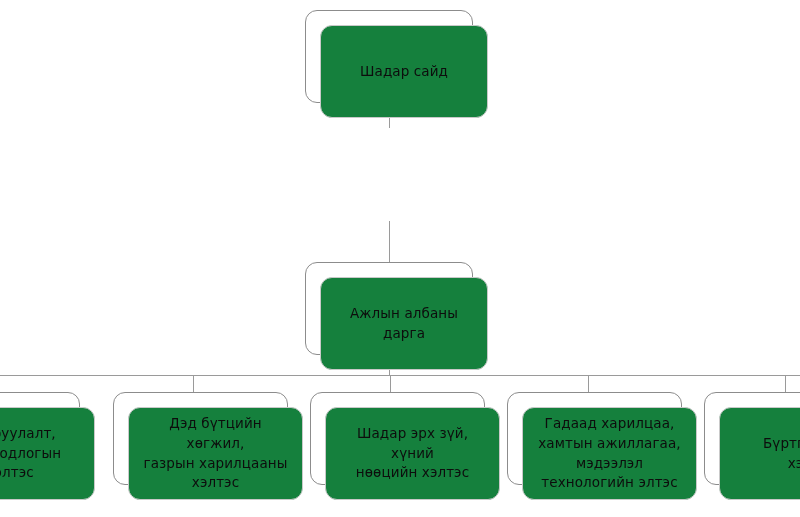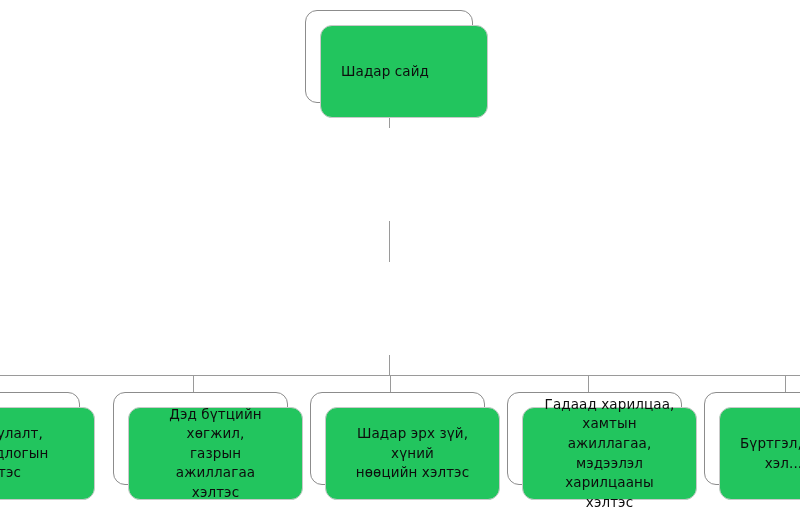--- a/index.html
+++ b/index.html
@@ -42,24 +42,25 @@
   }
   .node .front {
     position: absolute;
     left: 15px;
     top: 15px;
     width: 100%;
     height: 100%;
     box-sizing: border-box;
     border: 1px solid #c9c9c9;
     border-radius: 12px;
-    background: #22c55e;
+    background: #15803d;
     display: flex;
     align-items: center;
-    padding: 4px 20px;
+    justify-content: center;
+    padding: 4px 12px;
   }
   .node .label {
     color: #0d0d0d;
     font-size: 13.5px;
     line-height: 1.45;
     text-align: center;
     white-space: pre-line;
     letter-spacing: 0.1px;
   }
 </style>
@@ -82,54 +83,60 @@
   <div class="conn v" style="left:785px; top:375px; height:17px;"></div>
 
   <div class="node" style="left:305px; top:10px; width:168px; height:93px;">
     <div class="back"></div>
     <div class="front">
       <span class="label">Шадар сайд</span>
     </div>
   </div>
 
 
+  <div class="node" style="left:305px; top:262px; width:168px; height:93px;">
+    <div class="back"></div>
+    <div class="front">
+      <span class="label">Ажлын албаны дарга</span>
+    </div>
+  </div>
 
   <div class="node" style="left:-95px; top:392px; width:175px; height:93px;">
     <div class="back"></div>
     <div class="front">
       <span class="label">...э оруулалт,
 ...ын бодлогын
 ...элтэс</span>
     </div>
   </div>
 
   <div class="node" style="left:113px; top:392px; width:175px; height:93px;">
     <div class="back"></div>
     <div class="front">
       <span class="label">Дэд бүтцийн хөгжил,
-газрын ажиллагаа
+газрын харилцааны
 хэлтэс</span>
     </div>
   </div>
 
   <div class="node" style="left:310px; top:392px; width:175px; height:93px;">
     <div class="back"></div>
     <div class="front">
       <span class="label">Шадар эрх зүй, хүний
 нөөцийн хэлтэс</span>
     </div>
   </div>
 
   <div class="node" style="left:507px; top:392px; width:175px; height:93px;">
     <div class="back"></div>
     <div class="front">
       <span class="label">Гадаад харилцаа,
 хамтын ажиллагаа,
 мэдээлэл
-харилцааны хэлтэс</span>
+технологийн элтэс</span>
     </div>
   </div>
 
   <div class="node" style="left:704px; top:392px; width:175px; height:93px;">
     <div class="back"></div>
     <div class="front">
       <span class="label">Бүртгэл, с...
 хэл...</span>
     </div>
   </div>

